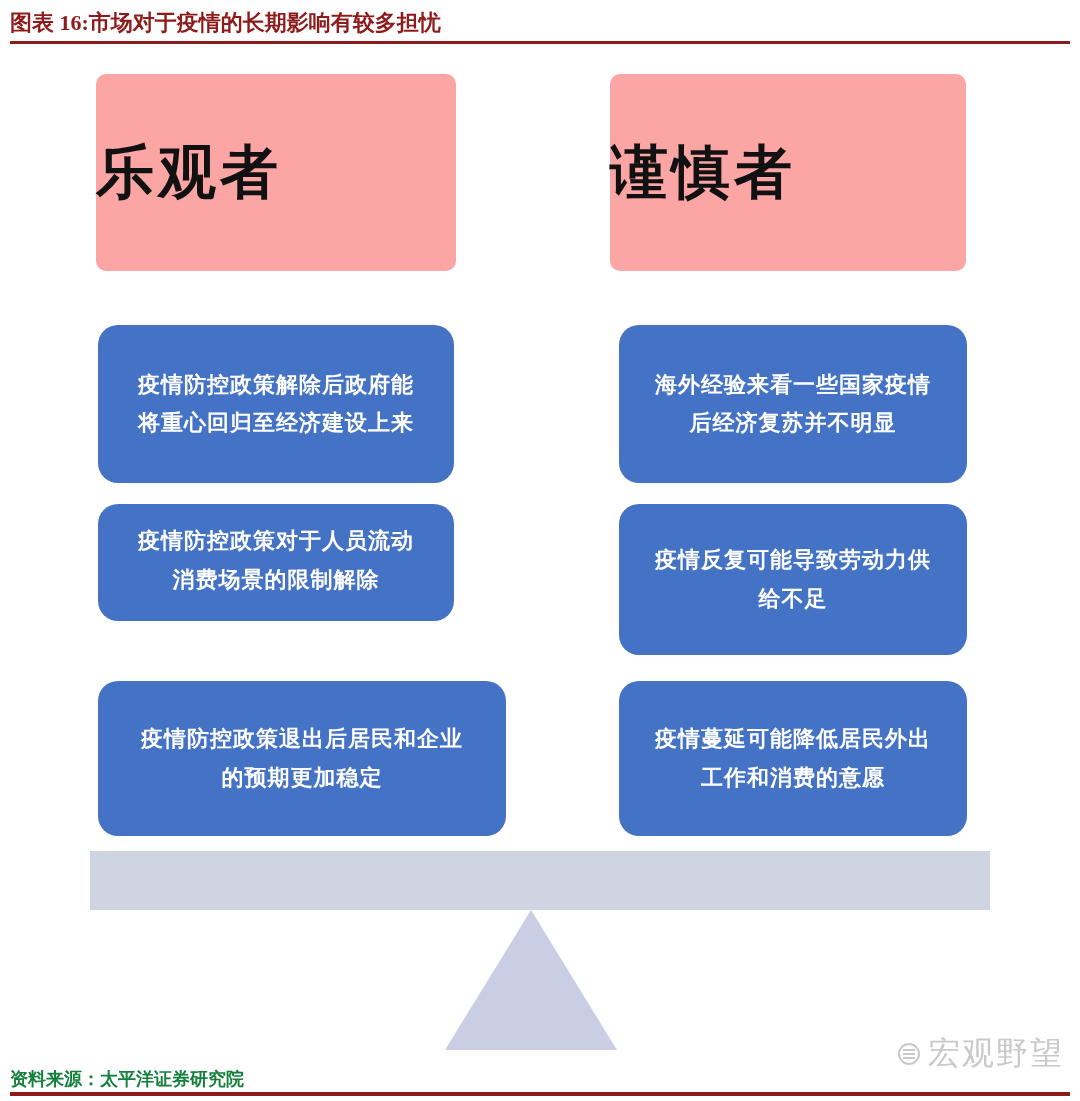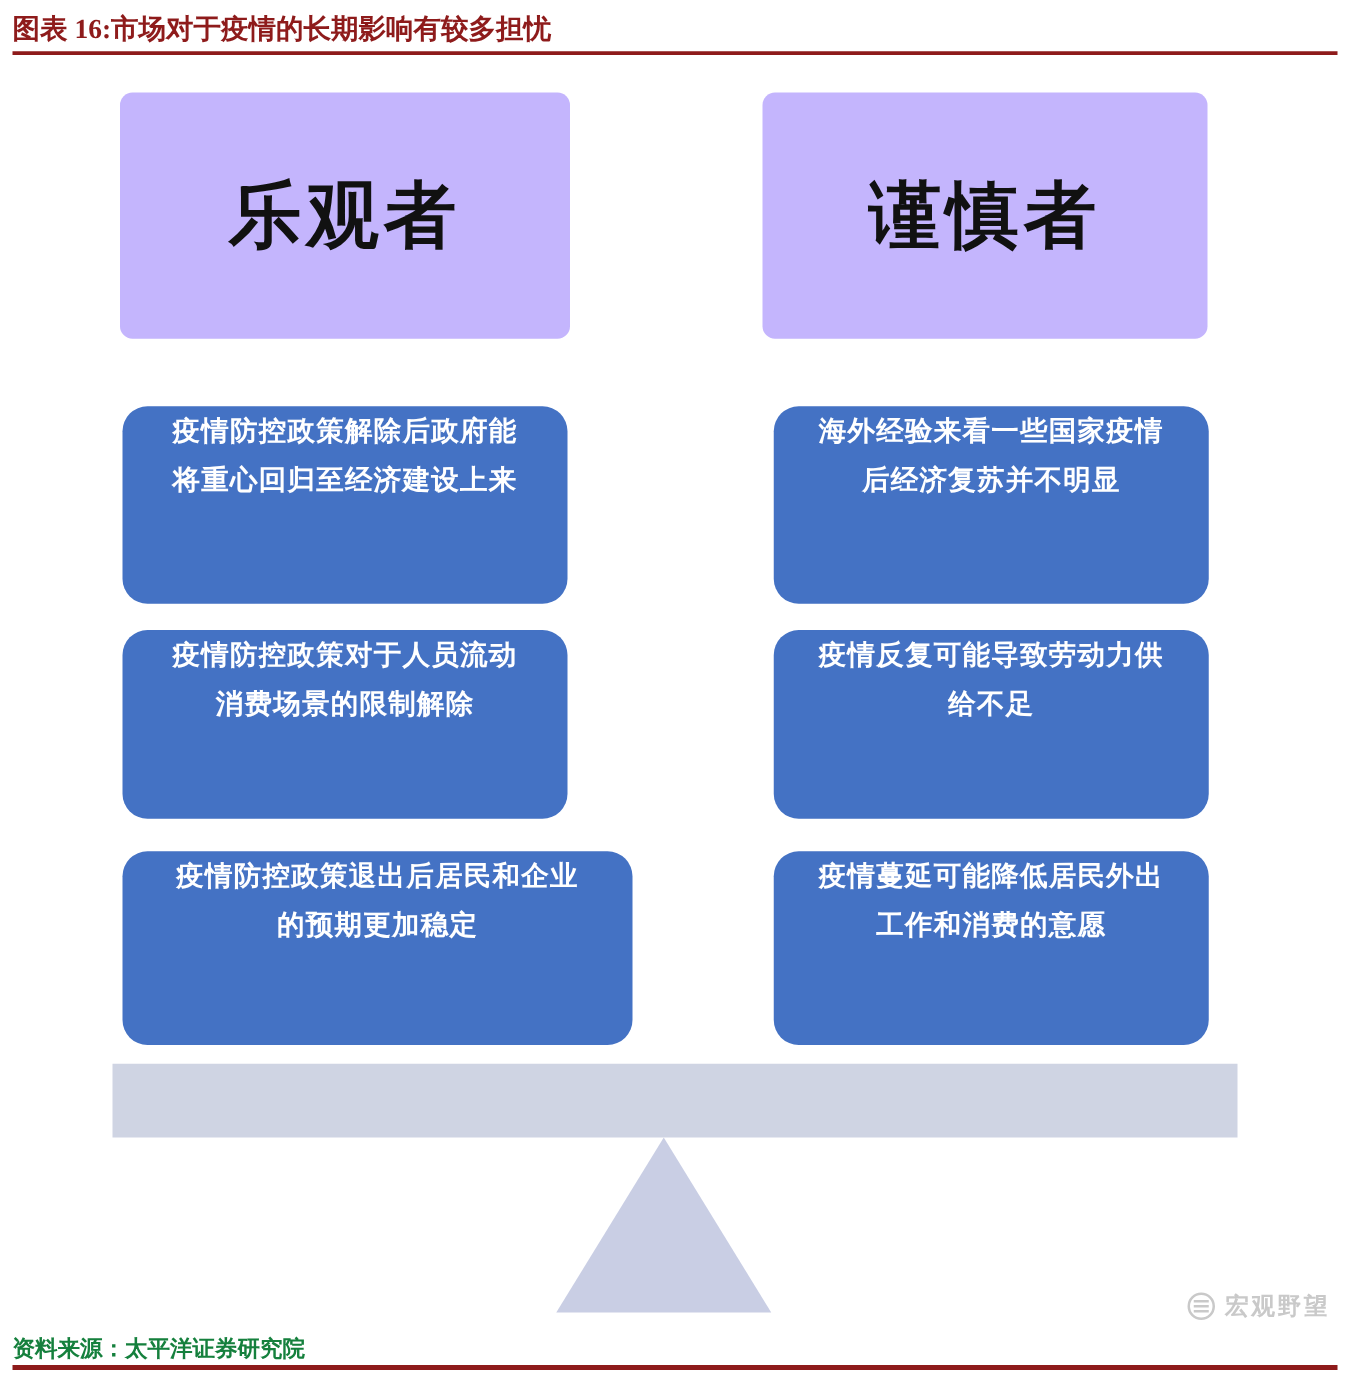--- a/index.html
+++ b/index.html
@@ -29,51 +29,51 @@
   .fig-header .fig-label { }
   .title-divider {
     position: absolute;
     left: 10px; top: 41px; width: 1060px; height: 3px;
     background: #8e1b1b;
   }
 
   
   .group-box {
     position: absolute;
-    background: #c4b5fd;
+    background: #fca5a5;
     border-radius: 10px;
-    display: flex; align-items: center; justify-content: center;
+    display: flex; align-items: center; 
   }
   .group-box.left  { left: 96px;  top: 74px; width: 360px; height: 197px; }
   .group-box.right { left: 610px; top: 74px; width: 356px; height: 197px; }
   .group-title {
     font-size: 58px;
     font-weight: bold;
     color: #111111;
     letter-spacing: 4px;
   }
 
   
   .arg-box {
     position: absolute;
     background: #4472c4;
     border-radius: 20px;
-    display: flex; align-items: flex-start; justify-content: center;
-    padding: 2px 34px;
+    display: flex; align-items: center; justify-content: center;
+    padding: 18px 34px;
     text-align: center;
   }
   .arg-text {
     color: #ffffff;
     font-size: 22px;
     font-weight: bold;
     line-height: 1.75;
     letter-spacing: 1px;
   }
   .arg-box.l1 { left: 98px;  top: 325px; width: 356px; height: 158px; }
-  .arg-box.l2 { left: 98px;  top: 504px; width: 356px; height: 151px; }
+  .arg-box.l2 { left: 98px;  top: 504px; width: 356px; height: 117px; font-family: Liberation Mono, monospace; }
   .arg-box.l3 { left: 98px;  top: 681px; width: 408px; height: 155px; }
   .arg-box.r1 { left: 619px; top: 325px; width: 348px; height: 158px; }
   .arg-box.r2 { left: 619px; top: 504px; width: 348px; height: 151px; }
   .arg-box.r3 { left: 619px; top: 681px; width: 348px; height: 155px; }
 
   
   .beam {
     position: absolute;
     left: 90px; top: 851px; width: 900px; height: 59px;
     background: #cfd4e3;
@@ -101,22 +101,22 @@
     border-radius: 50%;
   }
   .watermark-glyph::after {
     content: "";
     position: absolute;
     left: 3px; top: 8px; width: 12px; height: 2px;
     background: #c9c9c9;
     box-shadow: 0 -4px 0 #c9c9c9, 0 4px 0 #c9c9c9;
   }
   .watermark-text {
-    font-size: 19px;
-    font-weight: bold;
+    font-size: 32px;
+    font-weight: normal;
     letter-spacing: 2px;
   }
 
   
   .source-line {
     position: absolute;
     left: 10px; top: 1067px;
     font-family: "Liberation Serif", "DejaVu Serif", serif;
     font-weight: bold;
     font-size: 18px;

